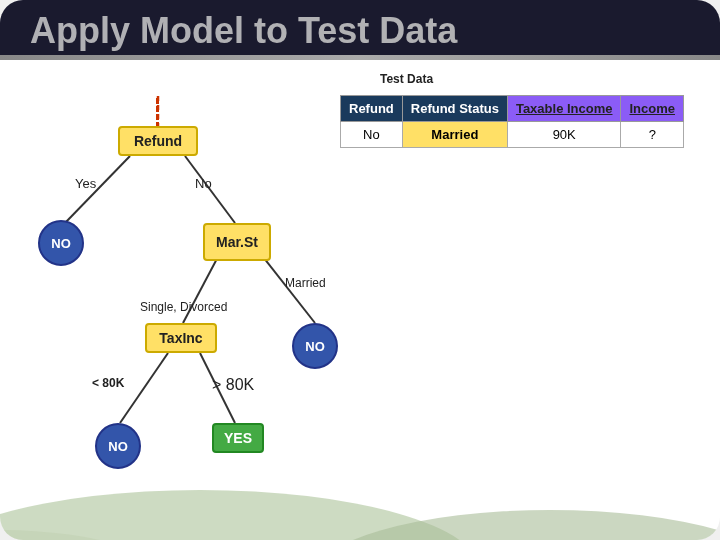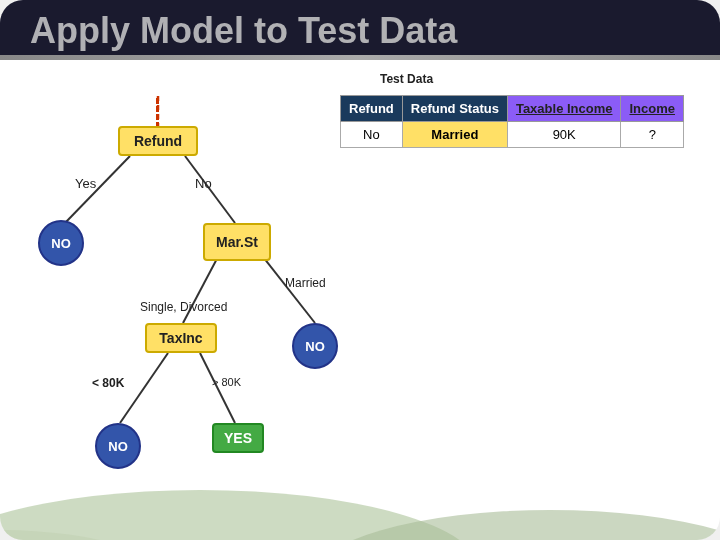--- a/index.html
+++ b/index.html
@@ -258,21 +258,21 @@
     <div class="node node-yellow" style="top: 255px; left: 125px; width: 72px; height: 30px;">
       <span>TaxInc</span>
     </div>
 
     <div class="node node-blue" style="top: 255px; left: 272px;">
       <span>NO</span>
     </div>
 
     <div class="label-text" style="top: 308px; left: 72px; font-size: 12px; font-weight: bold;">&lt; 80K</div>
 
-    <div class="label-text" style="top: 308px; left: 192px; font-size: 11px;">&gt; 80K</div>
+    <div class="label-text" style="top: 308px; left: 192px; font-size: 16px;">&gt; 80K</div>
 
     <div class="node node-blue" style="top: 355px; left: 75px;">
       <span>NO</span>
     </div>
 
     <div class="node node-green" style="top: 355px; left: 192px; width: 52px; height: 30px;">
       <span>YES</span>
     </div>
 
   </div>

